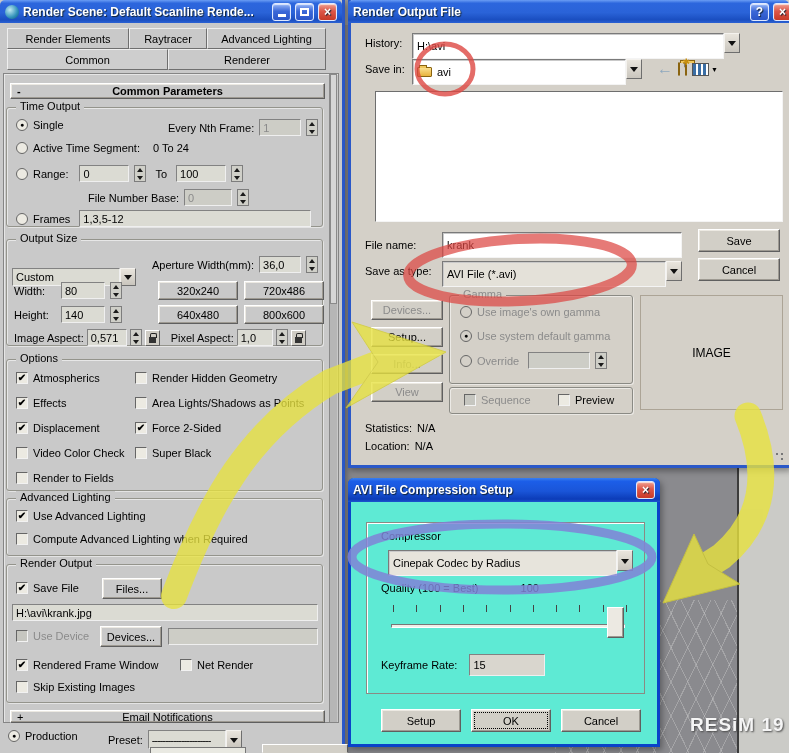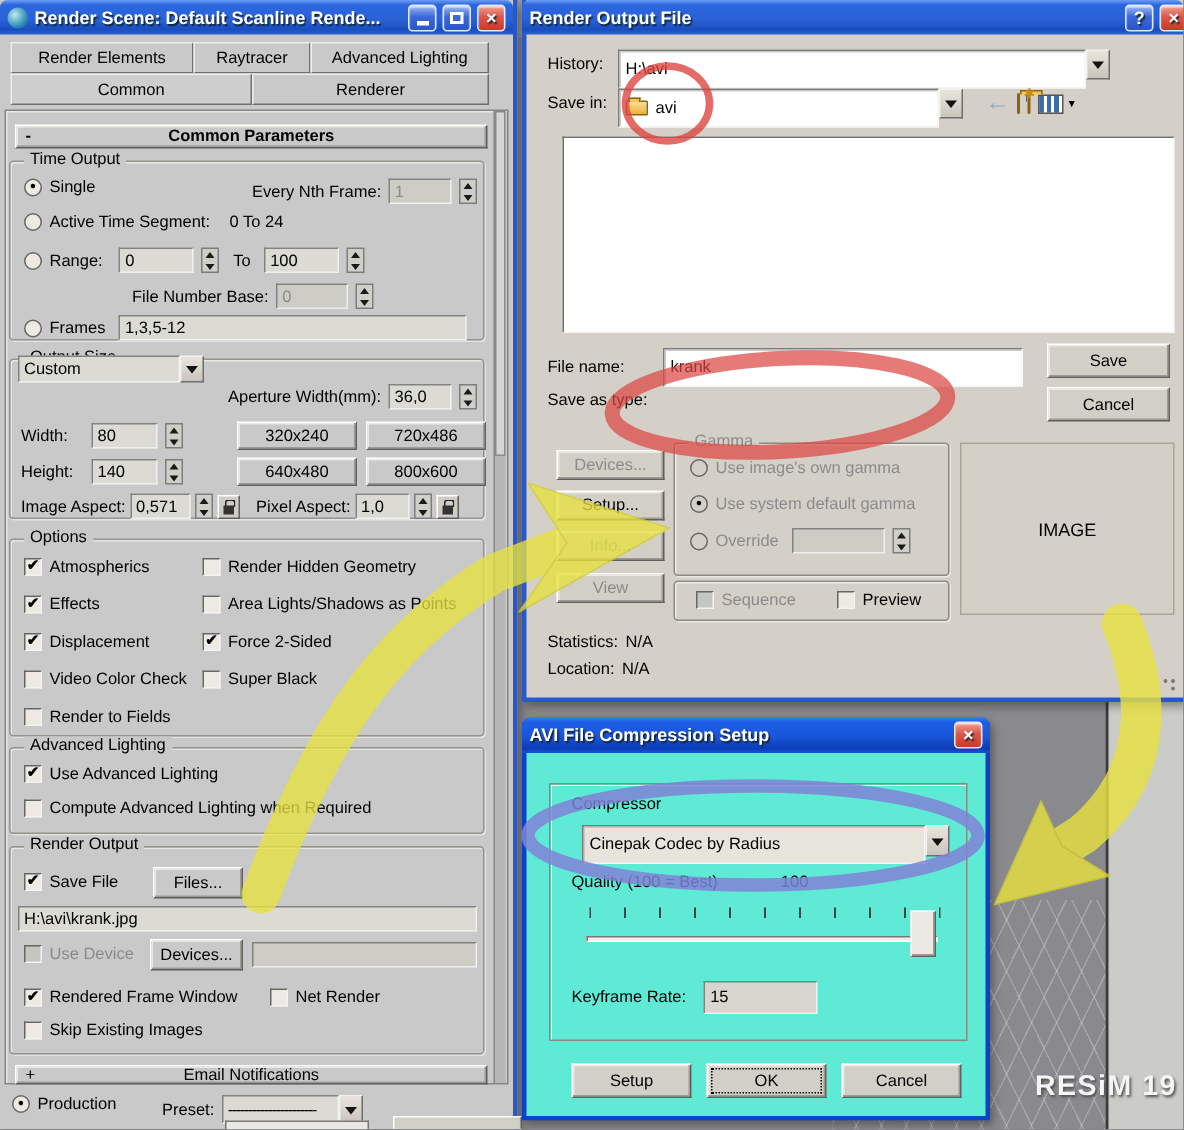--- a/index.html
+++ b/index.html
@@ -152,21 +152,21 @@
     </div>
     <div class="row" style="left:16px;top:210px">
       <span class="radio"></span>
       <span>Frames</span>
       <span class="fld" style="width:232px;margin-left:4px">1,3,5-12</span>
     </div>
 
     <div class="grp" style="left:6px;top:239px;width:317px;height:107px">
       <span class="leg">Output Size</span>
     </div>
-    <div class="row" style="left:12px;top:237px">
+    <div class="row" style="left:12px;top:268px">
       <span class="combo" style="height:18px">
         <span class="fld" style="width:108px;height:18px">Custom</span>
         <span class="carrow"></span>
       </span>
     </div>
     <div class="row" style="left:152px;top:256px">
       <span>Aperture Width(mm):</span>
       <span class="fld" style="width:42px">36,0</span>
       <span class="spin">
           <i class="u"></i>
@@ -351,20 +351,24 @@
 
     <div class="abs" style="left:24px;top:91px;width:408px;height:131px;background:#fff;border:1px solid;border-color:#6e6e6e #f4f4f4 #f4f4f4 #6e6e6e"></div>
 
     <div class="row" style="left:14px;top:232px">
       <span style="width:72px">File name:</span>
       <span class="wfld" style="width:240px">krank</span>
     </div>
     <div class="abs btn" style="left:347px;top:229px;width:82px;height:23px">Save</div>
     <div class="row" style="left:14px;top:261px">
       <span style="width:72px">Save as type:</span>
+      <span class="combo" style="height:20px">
+        <span class="wfld" style="width:224px;height:20px;background:#e4e1d9">AVI File (*.avi)</span>
+        <span class="carrow"></span>
+      </span>
     </div>
     <div class="abs btn" style="left:347px;top:258px;width:82px;height:23px">Cancel</div>
 
     <div class="abs btn dis" style="left:20px;top:300px;width:72px;height:20px">Devices...</div>
     <div class="abs btn" style="left:20px;top:327px;width:72px;height:20px">Setup...</div>
     <div class="abs btn dis" style="left:20px;top:354px;width:72px;height:20px">Info...</div>
     <div class="abs btn dis" style="left:20px;top:382px;width:72px;height:20px">View</div>
 
     <div class="grp" style="left:98px;top:295px;width:184px;height:89px;border-color:#8a8a84">
       <span class="leg cl dis">Gamma</span>

